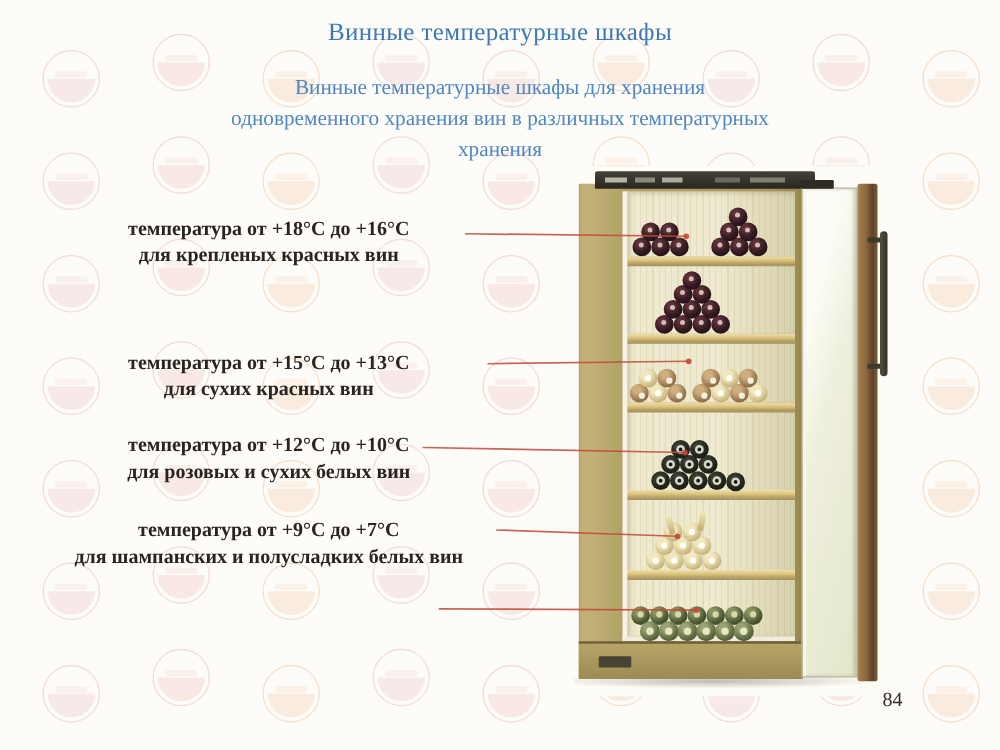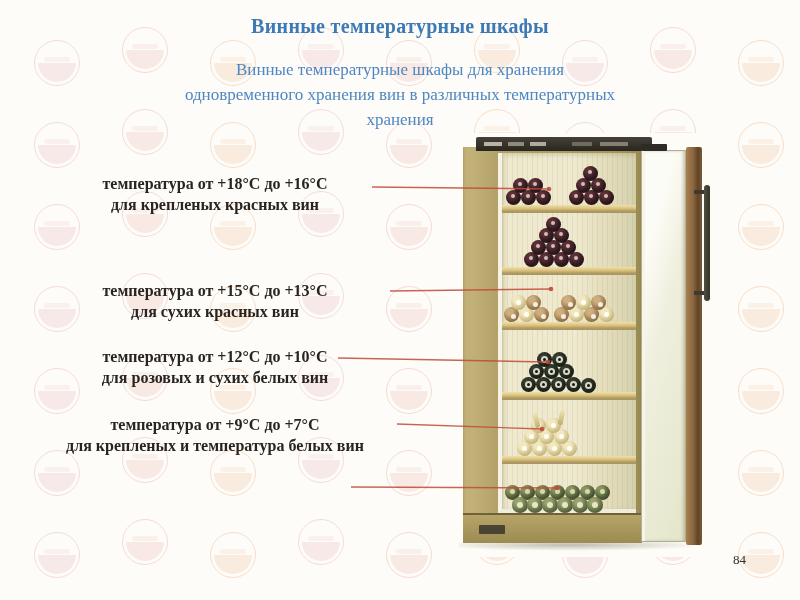--- a/index.html
+++ b/index.html
@@ -11,28 +11,28 @@
   .wm-layer{position:absolute;inset:0;z-index:0;}
   .wm{position:absolute;width:46px;height:46px;border-radius:50%;
       border:1px solid currentColor;box-sizing:border-box;}
   .wm::after{content:"";position:absolute;left:3px;right:3px;bottom:3px;height:44%;
       border-radius:0 0 22px 22px;background:currentColor;opacity:.55;}
   .wm::before{content:"";position:absolute;left:9px;right:9px;top:16px;height:5px;
       background:currentColor;opacity:.35;border-radius:3px;}
 
   
   .title{position:absolute;left:0;top:15px;width:800px;text-align:center;z-index:3;
-      font-size:20px;font-weight:bold;color:var(--c-title,#3d79b5);letter-spacing:.3px;}
+      font-size:20px;font-weight:normal;color:var(--c-title,#3d79b5);letter-spacing:.3px;}
   .subtitle{position:absolute;left:100px;top:57px;width:600px;text-align:center;z-index:3;
       font-size:17px;color:var(--c-subtitle,#4e86c2);line-height:25px;}
   .lbl{position:absolute;left:15px;width:400px;text-align:center;z-index:3;
       font-size:16px;font-weight:bold;color:var(--c-label_text,#29241f);line-height:21px;}
   .lbl-0{top:173px;} .lbl-1{top:280px;font-family:Liberation Serif, serif;} .lbl-2{top:346px;} .lbl-3{top:414px;} .lbl-4{top:477px;}
-  .pagenum{position:absolute;left:706px;top:552px;width:40px;text-align:right;z-index:3;
-      font-size:13px;color:var(--c-page_number,#332e29);}
+  .pagenum{position:absolute;left:706px;top:552px;width:40px;text-align:left;z-index:3;
+      font-size:16px;color:var(--c-page_number,#332e29);}
 
   
   .connectors{position:absolute;left:0;top:0;z-index:2;pointer-events:none;}
 
   
   .photo{position:absolute;left:455px;top:133px;width:262px;height:424px;z-index:1;
       background:#fdfcf6;}
   .cab-top{position:absolute;left:21px;top:4px;width:176px;height:14px;
       background:linear-gradient(#45403a,#292620);border-radius:2px 2px 0 0;}
   .cab-top::after{content:"";position:absolute;left:8px;top:5px;width:62px;height:4px;
@@ -174,21 +174,21 @@
   <div class="lbl lbl-1">
     <div>температура от +15°С до +13°С</div>
     <div>для сухих красных вин</div>
   </div>
   <div class="lbl lbl-2">
     <div>температура от +12°С до +10°С</div>
     <div>для розовых и сухих белых вин</div>
   </div>
   <div class="lbl lbl-3">
     <div>температура от +9°С до +7°С</div>
-    <div>для крепленых и температура белых вин</div>
+    <div>для шампанских и полусладких белых вин</div>
   </div>
   <div class="lbl lbl-4">
   </div>
 
   <div class="photo">
     <div class="cab-shadow"></div>
     <div class="cab-body"></div>
     <div class="cab-top"></div>
     <div class="cab-interior">
       <div class="shelf" style="top:52px"></div>

